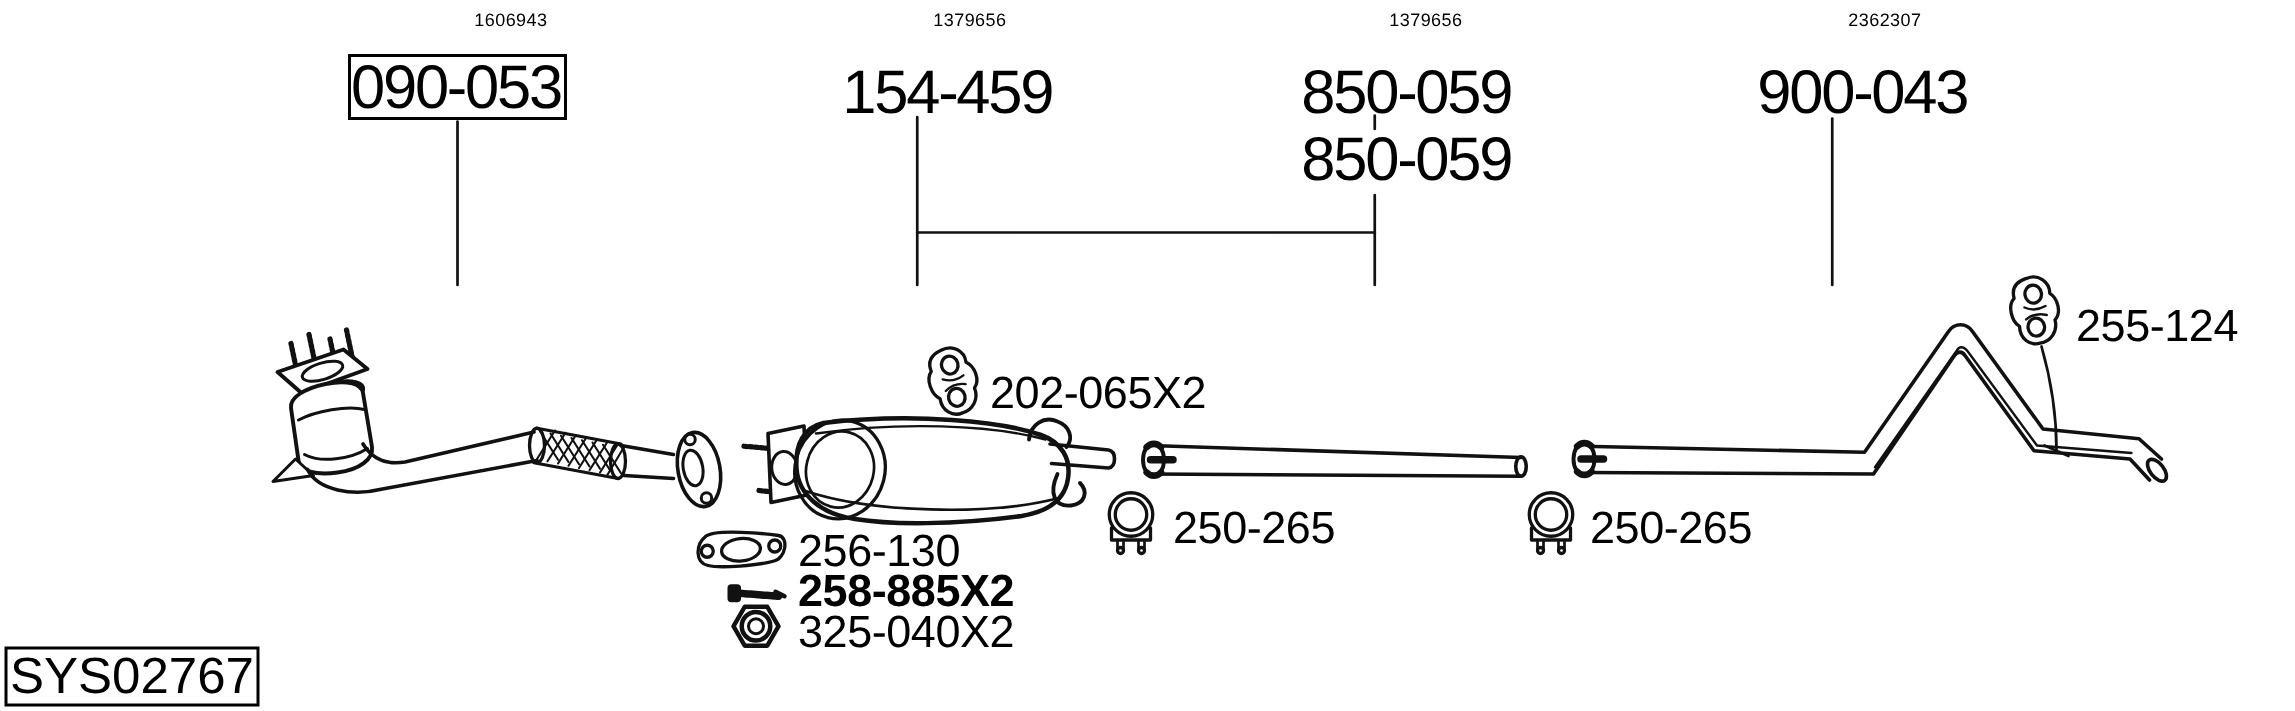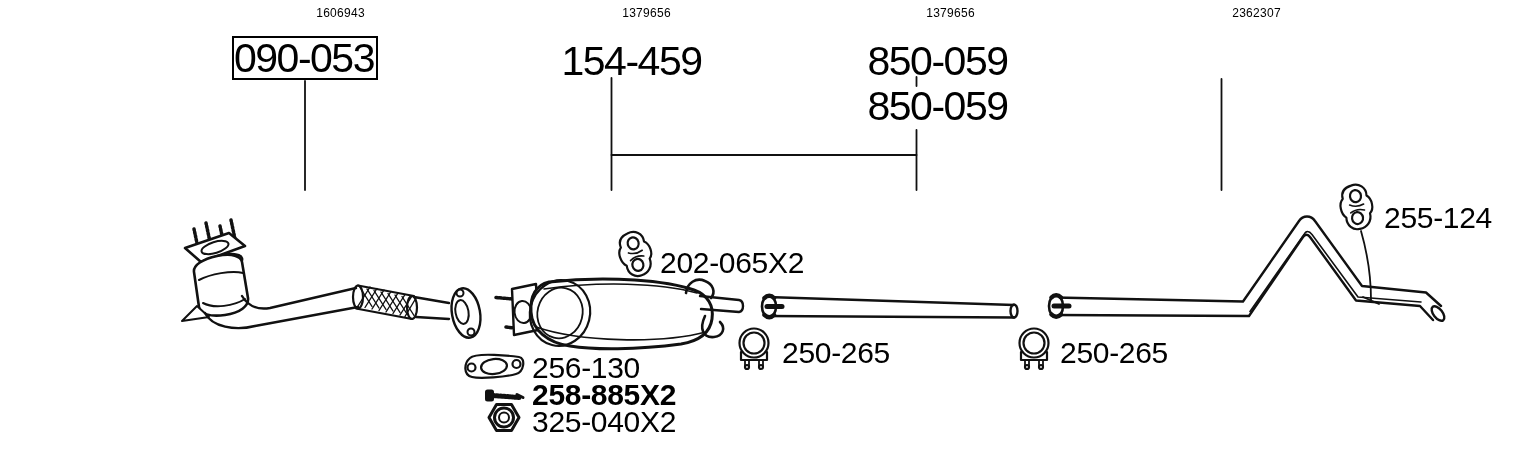--- a/index.html
+++ b/index.html
@@ -196,23 +196,27 @@
   <div class="lbl ref" style="left:551px;top:6px;">1379656</div>
   <div class="lbl ref" style="left:855px;top:6px;">1379656</div>
   <div class="lbl ref" style="left:1161px;top:6px;">2362307</div>
 
   <div class="part-box">
     <span>090-053</span>
   </div>
   <div class="lbl part" style="left:540px;top:41px;">154-459</div>
   <div class="lbl part" style="left:846px;top:41px;">850-059</div>
   <div class="lbl part" style="left:846px;top:86px;">850-059</div>
+  <div class="lbl part" style="left:1150px;top:41px;">900-043</div>
 
   <div class="lbl callout" style="left:660px;top:246px;">202-065X2</div>
   <div class="lbl callout" style="left:532px;top:351px;">256-130</div>
   <div class="lbl callout" style="left:532px;top:378px;font-weight:bold;">258-885X2</div>
   <div class="lbl callout" style="left:532px;top:405px;">325-040X2</div>
   <div class="lbl callout" style="left:782px;top:336px;">250-265</div>
   <div class="lbl callout" style="left:1060px;top:336px;">250-265</div>
   <div class="lbl callout" style="left:1384px;top:201px;">255-124</div>
 
+  <div class="sys-box">
+    <span>SYS02767</span>
+  </div>
 
 </div>
 
 </body></html>

